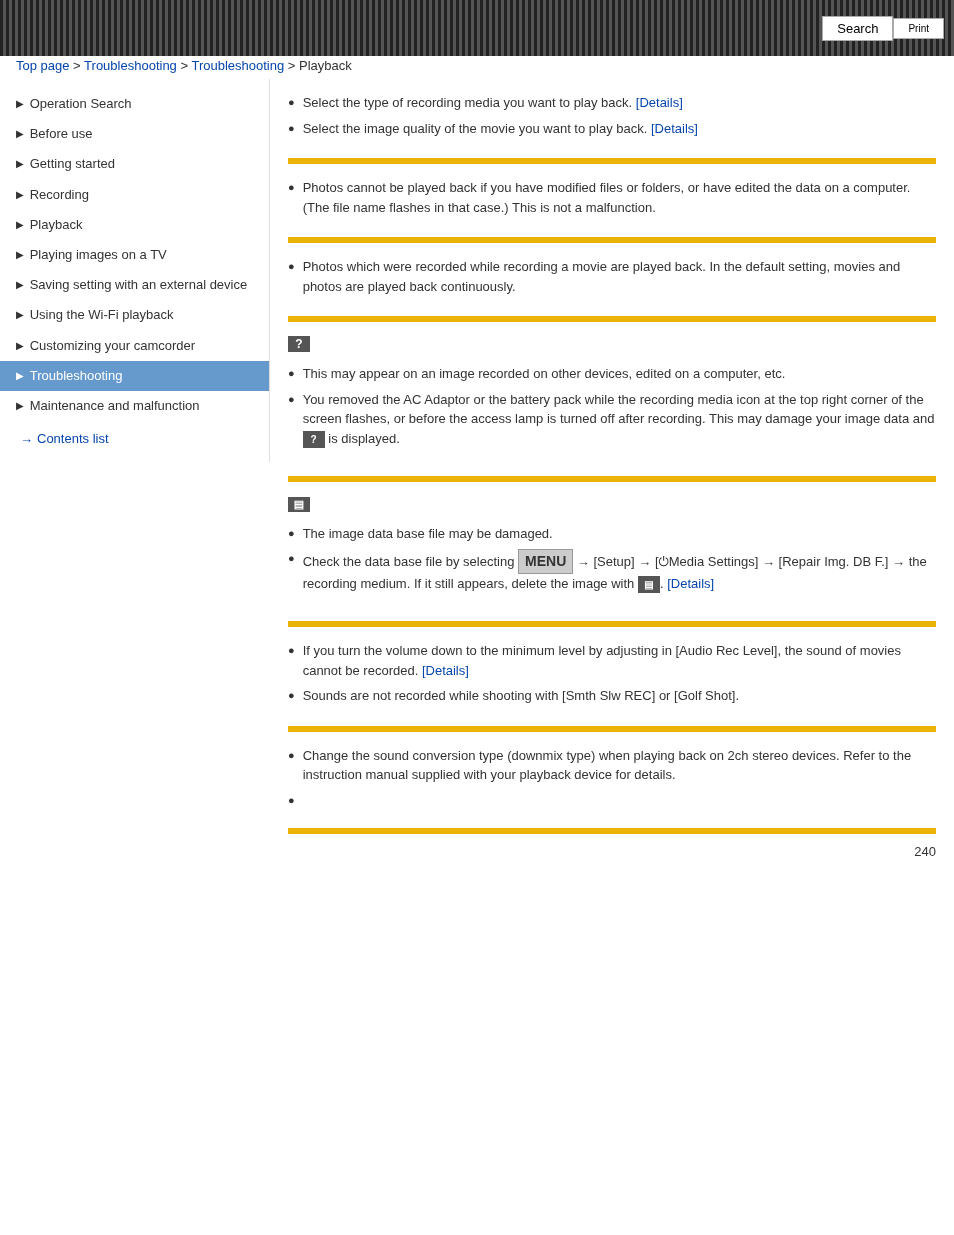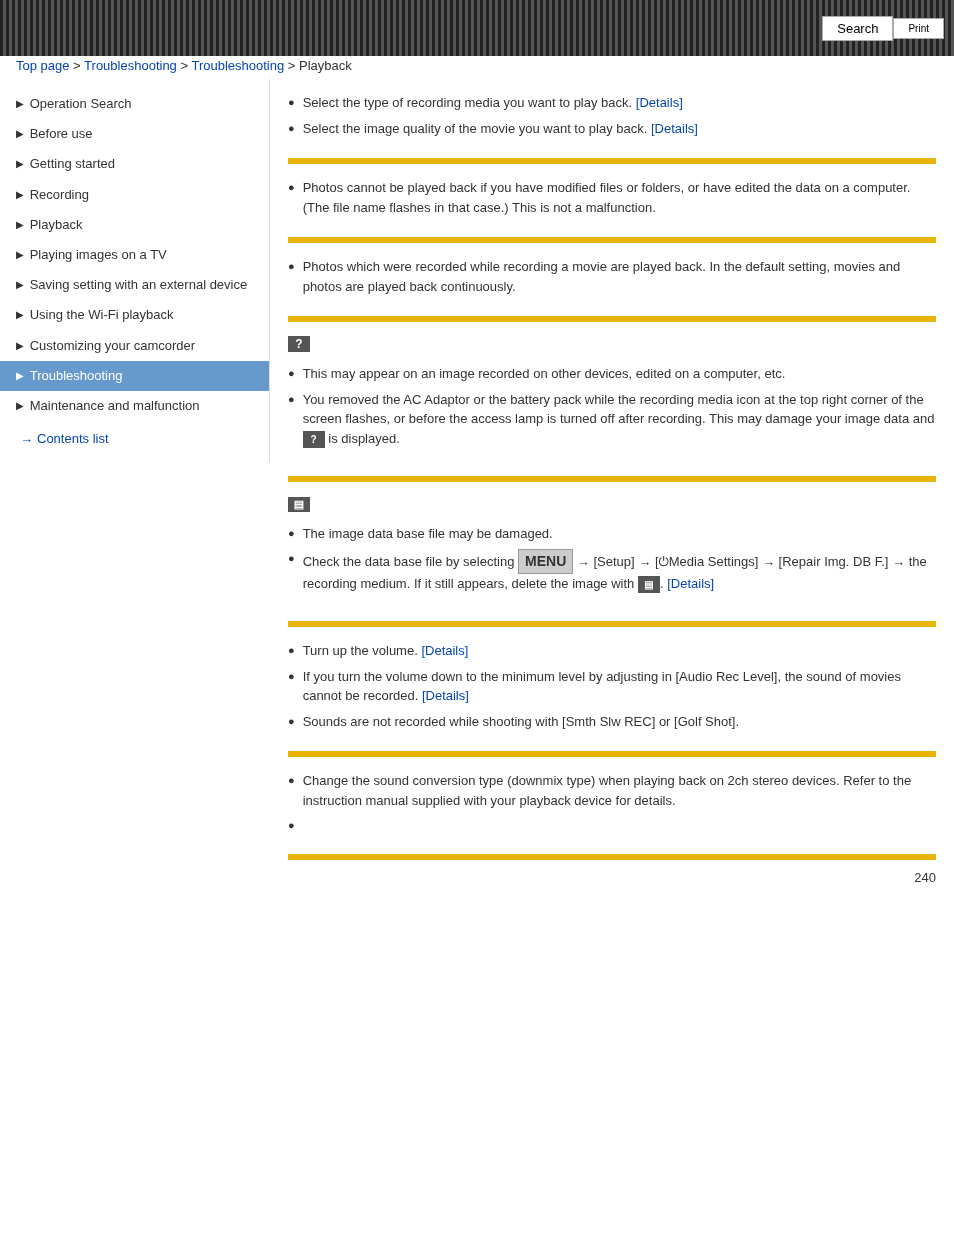--- a/index.html
+++ b/index.html
@@ -289,24 +289,20 @@
           <span></span>
           <span>Check the data base file by selecting <span class="menu-btn">MENU</span> → [Setup] → [⏻Media Settings] → [Repair Img. DB F.] → the recording medium. If it still appears, delete the image with <span class="icon-box" style="background:#555;font-size:10px;padding:1px 4px;">▤</span>. <a class="link" href="#">[Details]</a></span>
         </li>
       </ul>
     </div>
 
     <div class="section">
       <ul class="bullet-list">
         <li>
           <span></span>
-          <span>Turn up the volume. <a class="link" href="#">[Details]</a></span>
-        </li>
-        <li>
-          <span></span>
           <span>If you turn the volume down to the minimum level by adjusting in [Audio Rec Level], the sound of movies cannot be recorded. <a class="link" href="#">[Details]</a></span>
         </li>
         <li>
           <span></span>
           <span>Sounds are not recorded while shooting with [Smth Slw REC] or [Golf Shot].</span>
         </li>
       </ul>
     </div>
 
     <div class="section">

